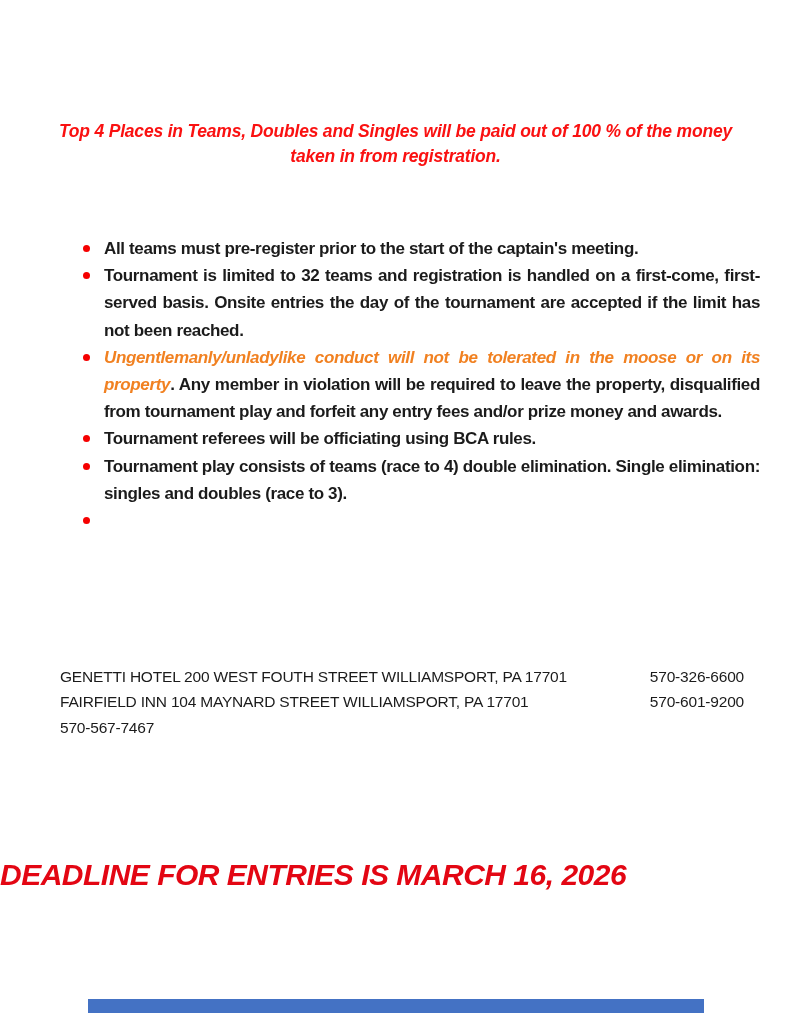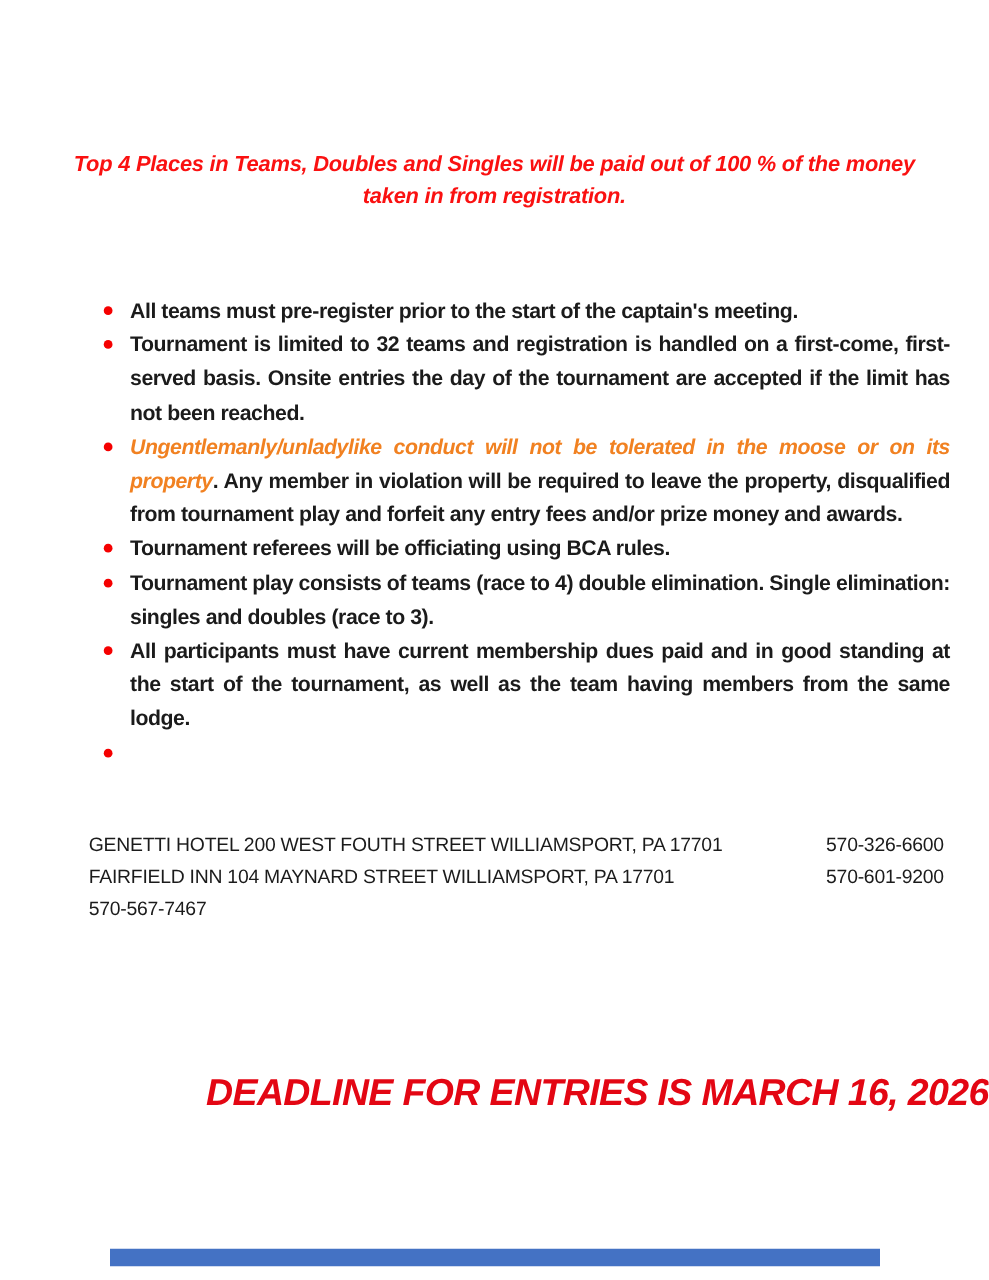--- a/index.html
+++ b/index.html
@@ -63,42 +63,42 @@
   }
   .seg-conduct {
     color: #f18121;
     font-style: italic;
   }
 
   
   .hotels {
     position: absolute;
     top: 664px;
-    left: 71px;
+    left: 60px;
     width: 684px;
     font-size: 15.5px;
     line-height: 25.4px;
     letter-spacing: -0.2px;
     color: #1b1b1b;
   }
   .hotel-row {
     display: flex;
     justify-content: space-between;
     white-space: pre;
   }
   .hotel-name { flex: 0 1 auto; }
   .hotel-phone { flex: 0 0 auto; }
 
   
   .deadline {
     position: absolute;
     top: 858px;
     left: 0;
     width: 791px;
-    text-align: right;
+    text-align: left;
     color: #e30613;
     font-size: 30px;
     font-weight: bold;
     font-style: italic;
     letter-spacing: -0.5px;
   }
 
   
   .footer-bar {
     position: absolute;
@@ -132,24 +132,20 @@
     <li>
       <span class="dot"></span>
       <span>Tournament referees will be officiating using BCA rules.</span>
     </li>
     <li>
       <span class="dot"></span>
       <span>Tournament play consists of teams (race to 4) double elimination. Single elimination: singles and doubles (race to 3).</span>
     </li>
     <li>
       <span class="dot"></span>
-      <span>All participants must have current membership dues paid and in good standing at the start of the tournament, as well as the team having members from the same lodge.</span>
-    </li>
-    <li>
-      <span class="dot"></span>
     </li>
   </ul>
 
   <div class="hotels">
     <div class="hotel-row">
       <span class="hotel-name">GENETTI HOTEL 200 WEST FOUTH STREET WILLIAMSPORT, PA 17701</span>
       <span class="hotel-phone">570-326-6600</span>
     </div>
     <div class="hotel-row">
       <span class="hotel-name">FAIRFIELD INN 104 MAYNARD STREET WILLIAMSPORT, PA 17701</span>

